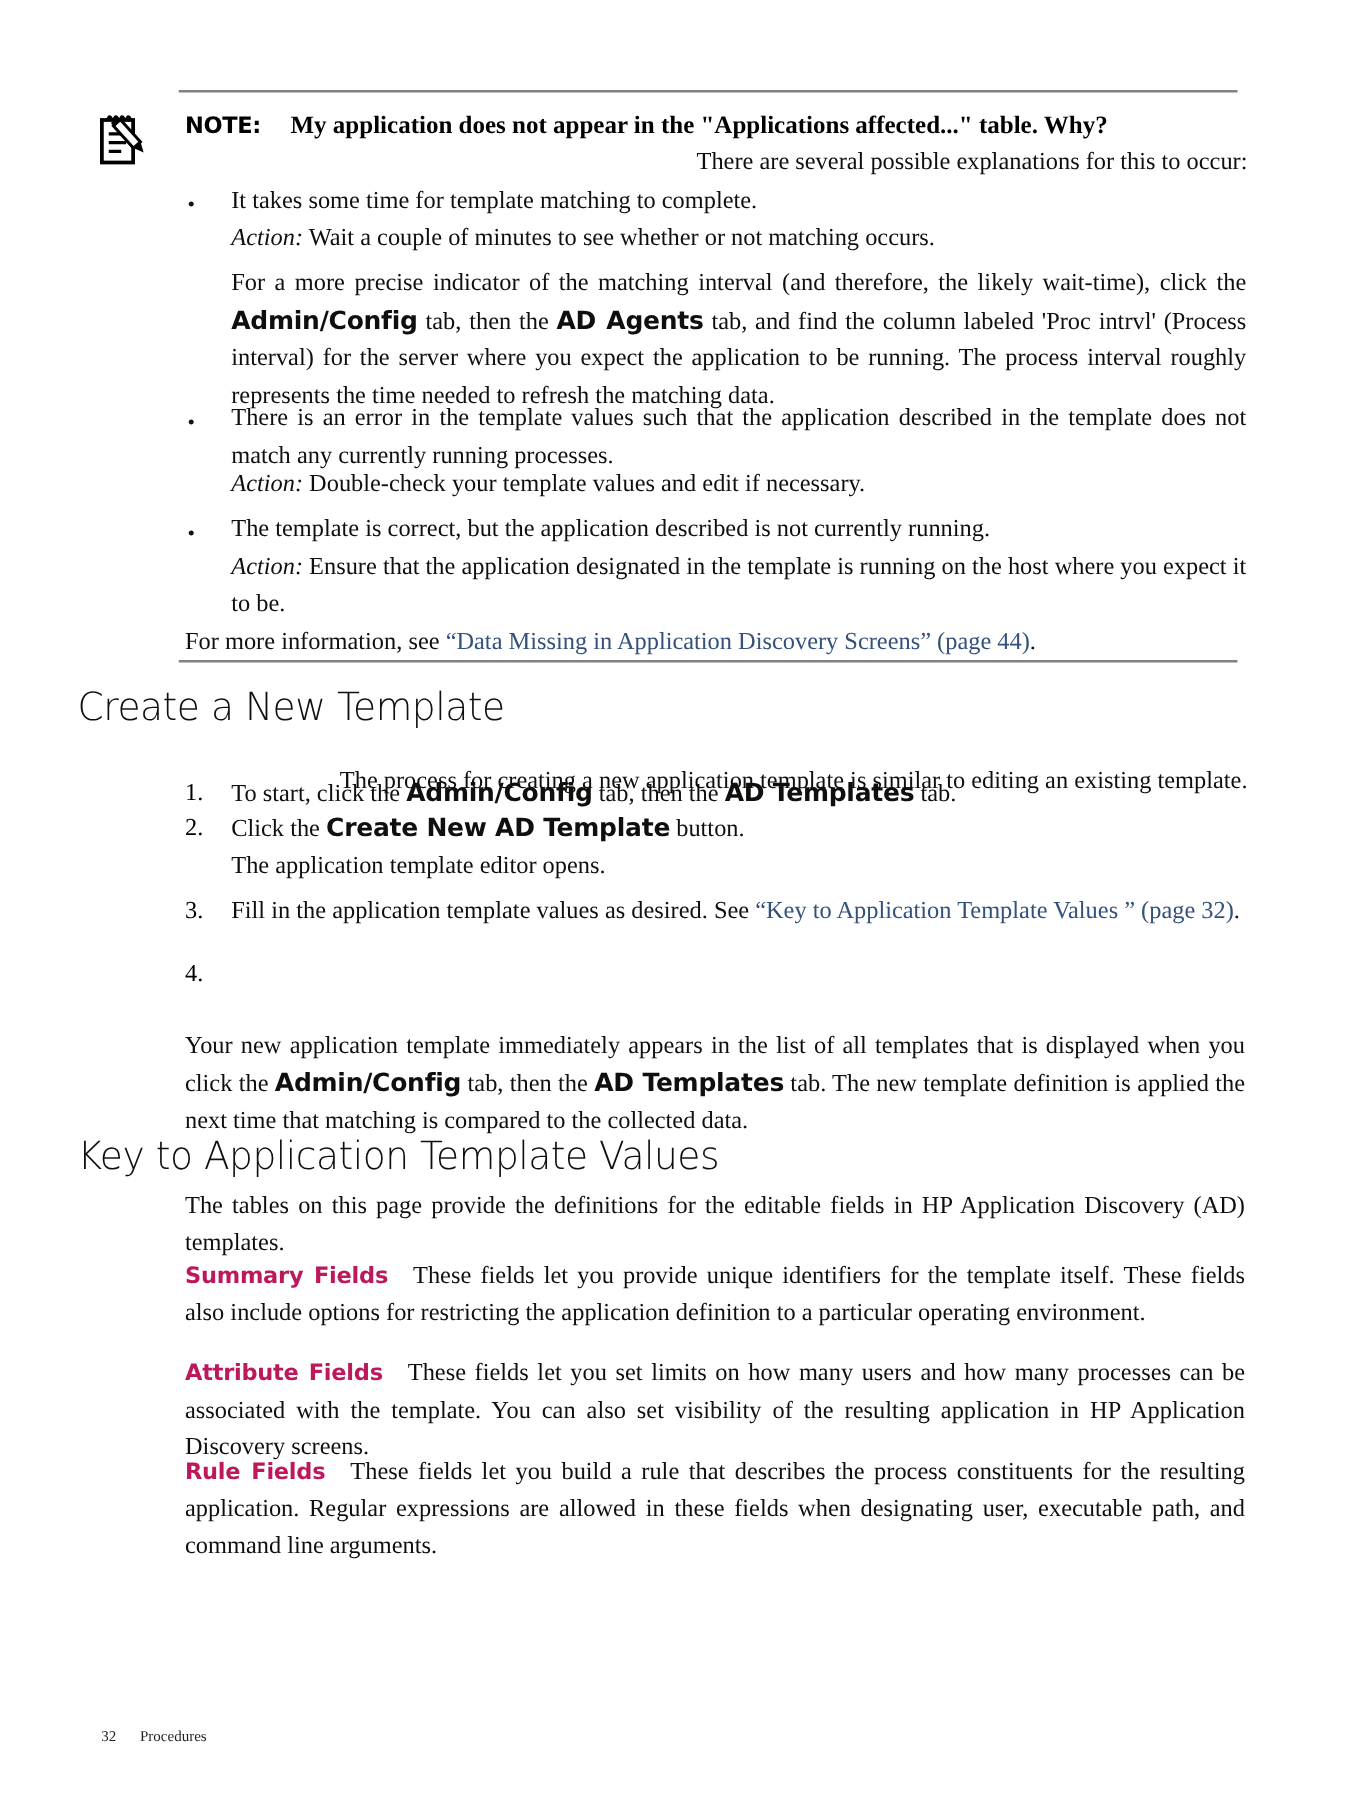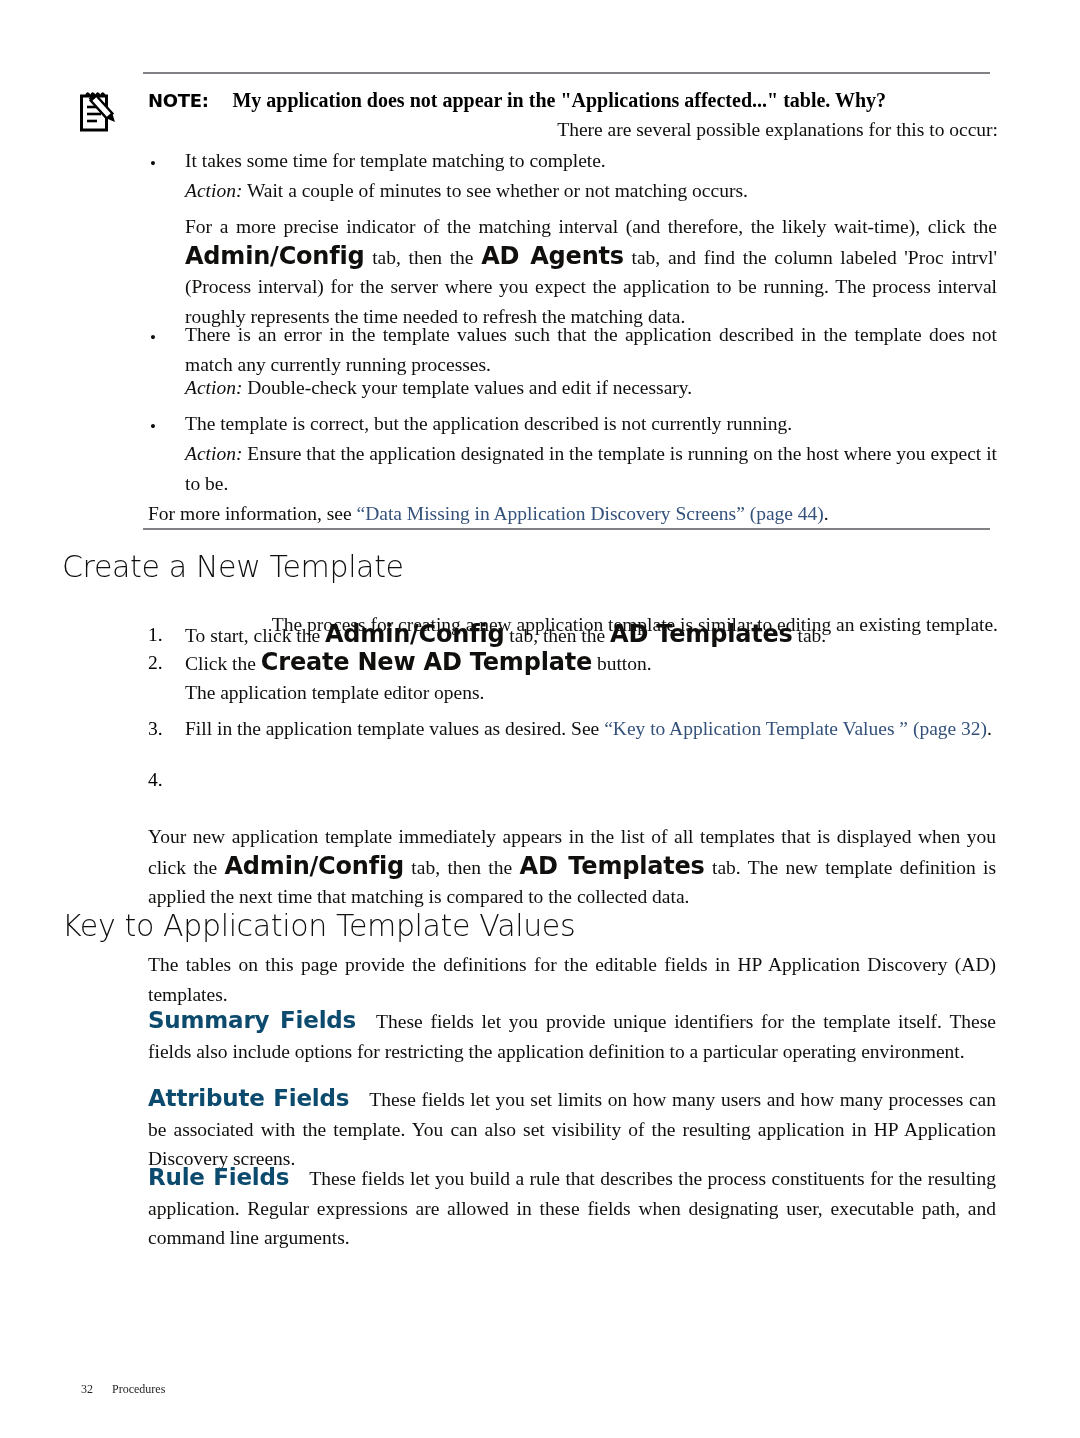--- a/index.html
+++ b/index.html
@@ -46,21 +46,21 @@
     position: absolute;
     font-size: 19.5px;
     line-height: 29.6px;
     color: #100f0d;
     text-rendering: optimizeLegibility;
   }
 
   .serif   { font-family: "Liberation Serif", "DejaVu Serif", serif; }
 
   b.bs { font-family: "DejaVu Sans", "Liberation Sans", sans-serif;
-         font-weight: bold; font-size: 24px; letter-spacing: -0.2px; }
+         font-weight: bold; font-size: 20px; letter-spacing: -0.2px; }
   i.act { font-style: italic; }
 
   .xref { color: #33517a; }
 
   
   .note-head {
     position: absolute;
     left: 148px;
     top: 86px;
     width: 850px;
@@ -108,22 +108,22 @@
     position: absolute;
     left: 148px;
     font-size: 19.5px;
     line-height: 29.6px;
   }
 
   
   .fieldlabel {
     font-family: "DejaVu Sans", "Liberation Sans", sans-serif;
     font-weight: bold;
-    font-size: 23px;
-    color: #0c4a6e;
+    font-size: 18px;
+    color: #be185d;
     letter-spacing: -0.2px;
   }
 
   
   .footer {
     position: absolute;
     left: 62px;
     top: 1382px;
     font-size: 12px;
     color: #231f20;

